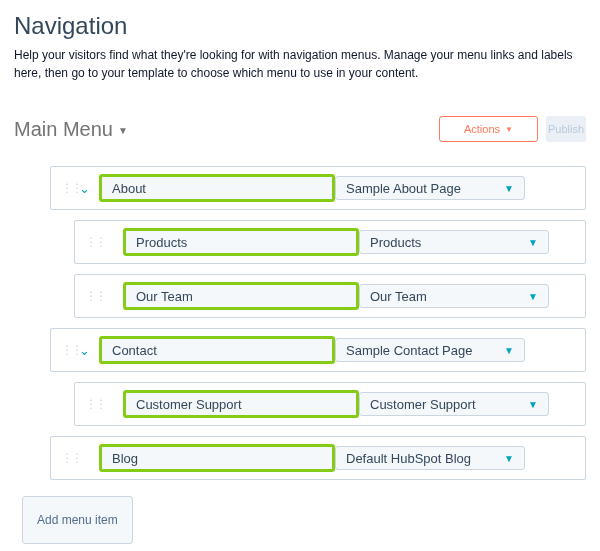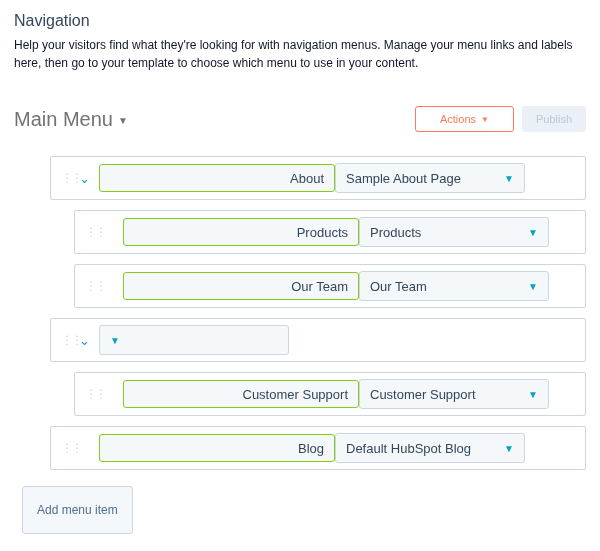--- a/index.html
+++ b/index.html
@@ -5,21 +5,21 @@
   * { box-sizing: border-box; }
   body {
     margin: 0;
     font-family: -apple-system, BlinkMacSystemFont, "Segoe UI", Helvetica, Arial, sans-serif;
     background: #fff;
     color: #33475b;
     width: 600px;
     padding: 12px 14px 20px 14px;
   }
   h1.title {
-    font-size: 16px;
+    font-size: 24px;
     font-weight: 400;
     margin: 0 0 6px 0;
     color: #33475b;
   }
   .subtitle {
     font-size: 12px;
     color: #0f172a;
     line-height: 1.5;
     margin: 0 0 34px 0;
     max-width: 560px;
@@ -54,21 +54,21 @@
     display: flex;
     align-items: center;
     cursor: pointer;
   }
   .btn-actions .caret { font-size: 8px; margin-left: 5px; }
   .btn-publish {
     background: #eaf0f6;
     color: #b9cadb;
     border: none;
     font-size: 11px;
-    padding: 6px 14px;
+    padding: 6px 2px;
     border-radius: 3px;
     cursor: default;
   }
   .items { margin-left: 36px; }
   .row {
     border: 1px solid #cbd6e2;
     border-radius: 2px;
     background: #fff;
     height: 44px;
     display: flex;
@@ -92,31 +92,30 @@
     font-size: 13px;
     margin: 0 6px 0 8px;
     width: 14px;
     cursor: pointer;
     user-select: none;
   }
   .spacer-expand { width: 14px; margin: 0 6px 0 8px; }
   .input-label {
     flex: 1;
     height: 28px;
-    border: 1px solid #84cc16;
+    border: 3px solid #84cc16;
     border-radius: 3px;
     background: #f5f8fa;
     padding: 0 10px;
     font-size: 13px;
     color: #33475b;
-    text-align: right;
   }
   .select-page {
     width: 190px;
-    height: 30px;
+    height: 24px;
     border: 1px solid #cbd6e2;
     border-radius: 3px;
     background: #f5f8fa;
     display: flex;
     align-items: center;
     justify-content: space-between;
     padding: 0 10px;
     font-size: 13px;
     color: #33475b;
     cursor: pointer;
@@ -182,21 +181,23 @@
       <span class="spacer-expand"></span>
       <input class="input-label" value="Our Team" style="">
       <div class="select-page">
         <span>Our Team</span>
         <span class="select-caret">▼</span>
       </div>
     </div>
     <div class="row">
       <span class="drag-handle"></span>
       <span class="expand">⌄</span>
-      <div class="select-page">
+      <input class="input-label" value="Contact" style="">
+      <div class="select-page">
+        <span>Sample Contact Page</span>
         <span class="select-caret">▼</span>
       </div>
     </div>
     <div class="row child">
       <span class="drag-handle"></span>
       <span class="spacer-expand"></span>
       <input class="input-label" value="Customer Support" style="">
       <div class="select-page">
         <span>Customer Support</span>
         <span class="select-caret">▼</span>

